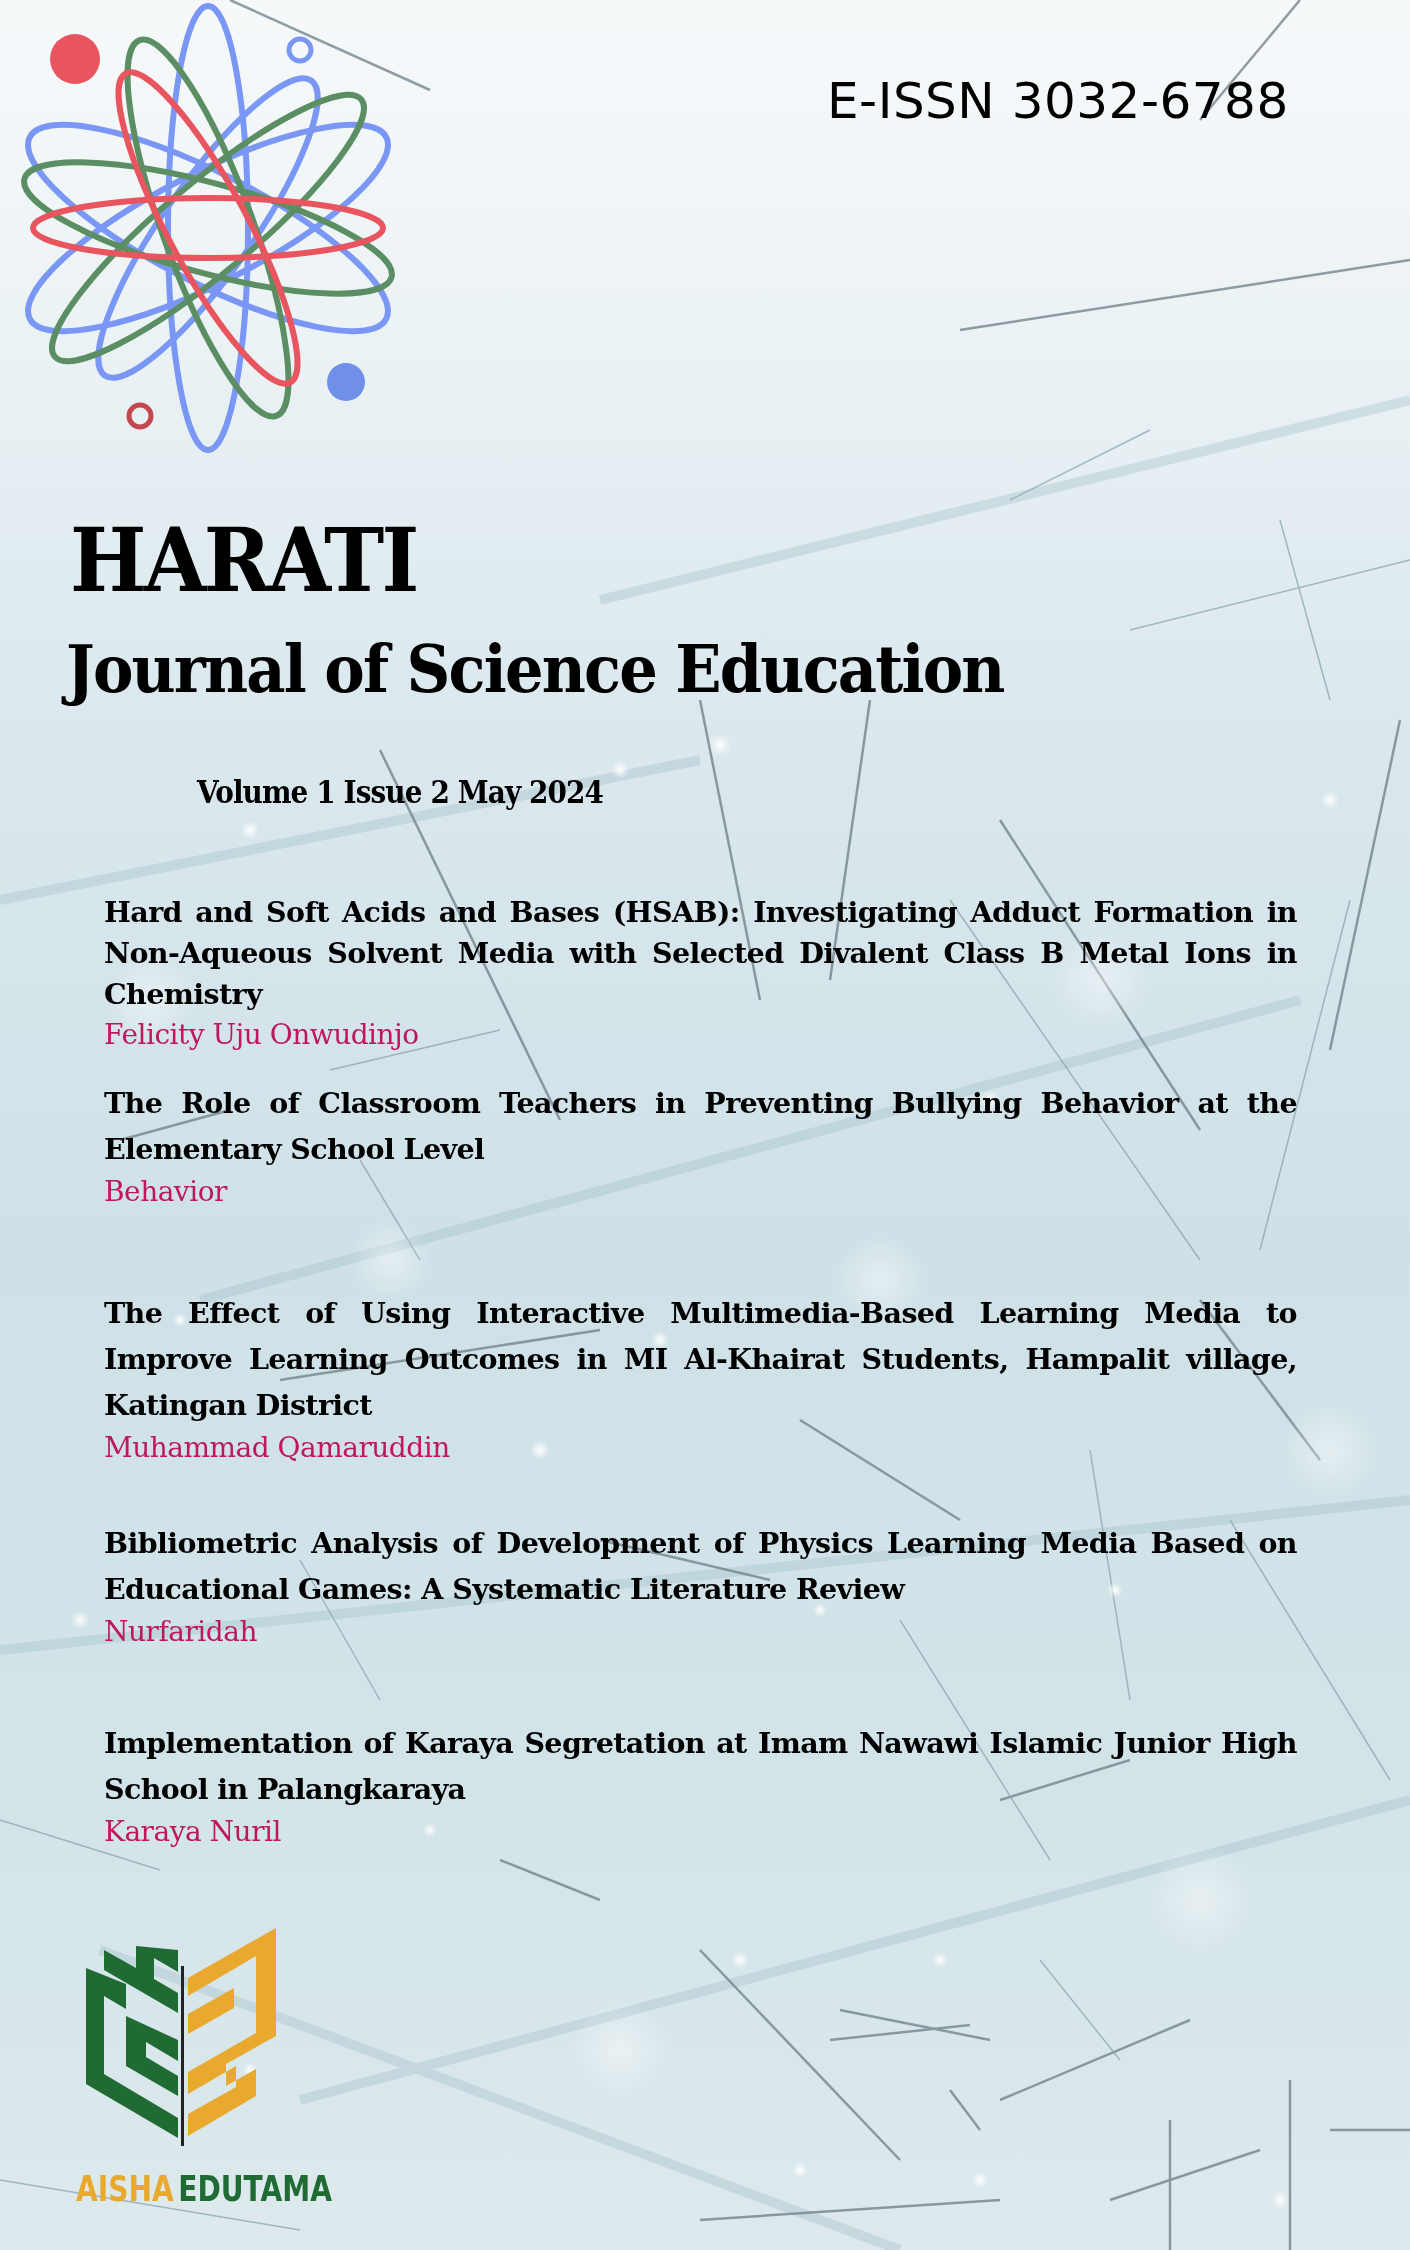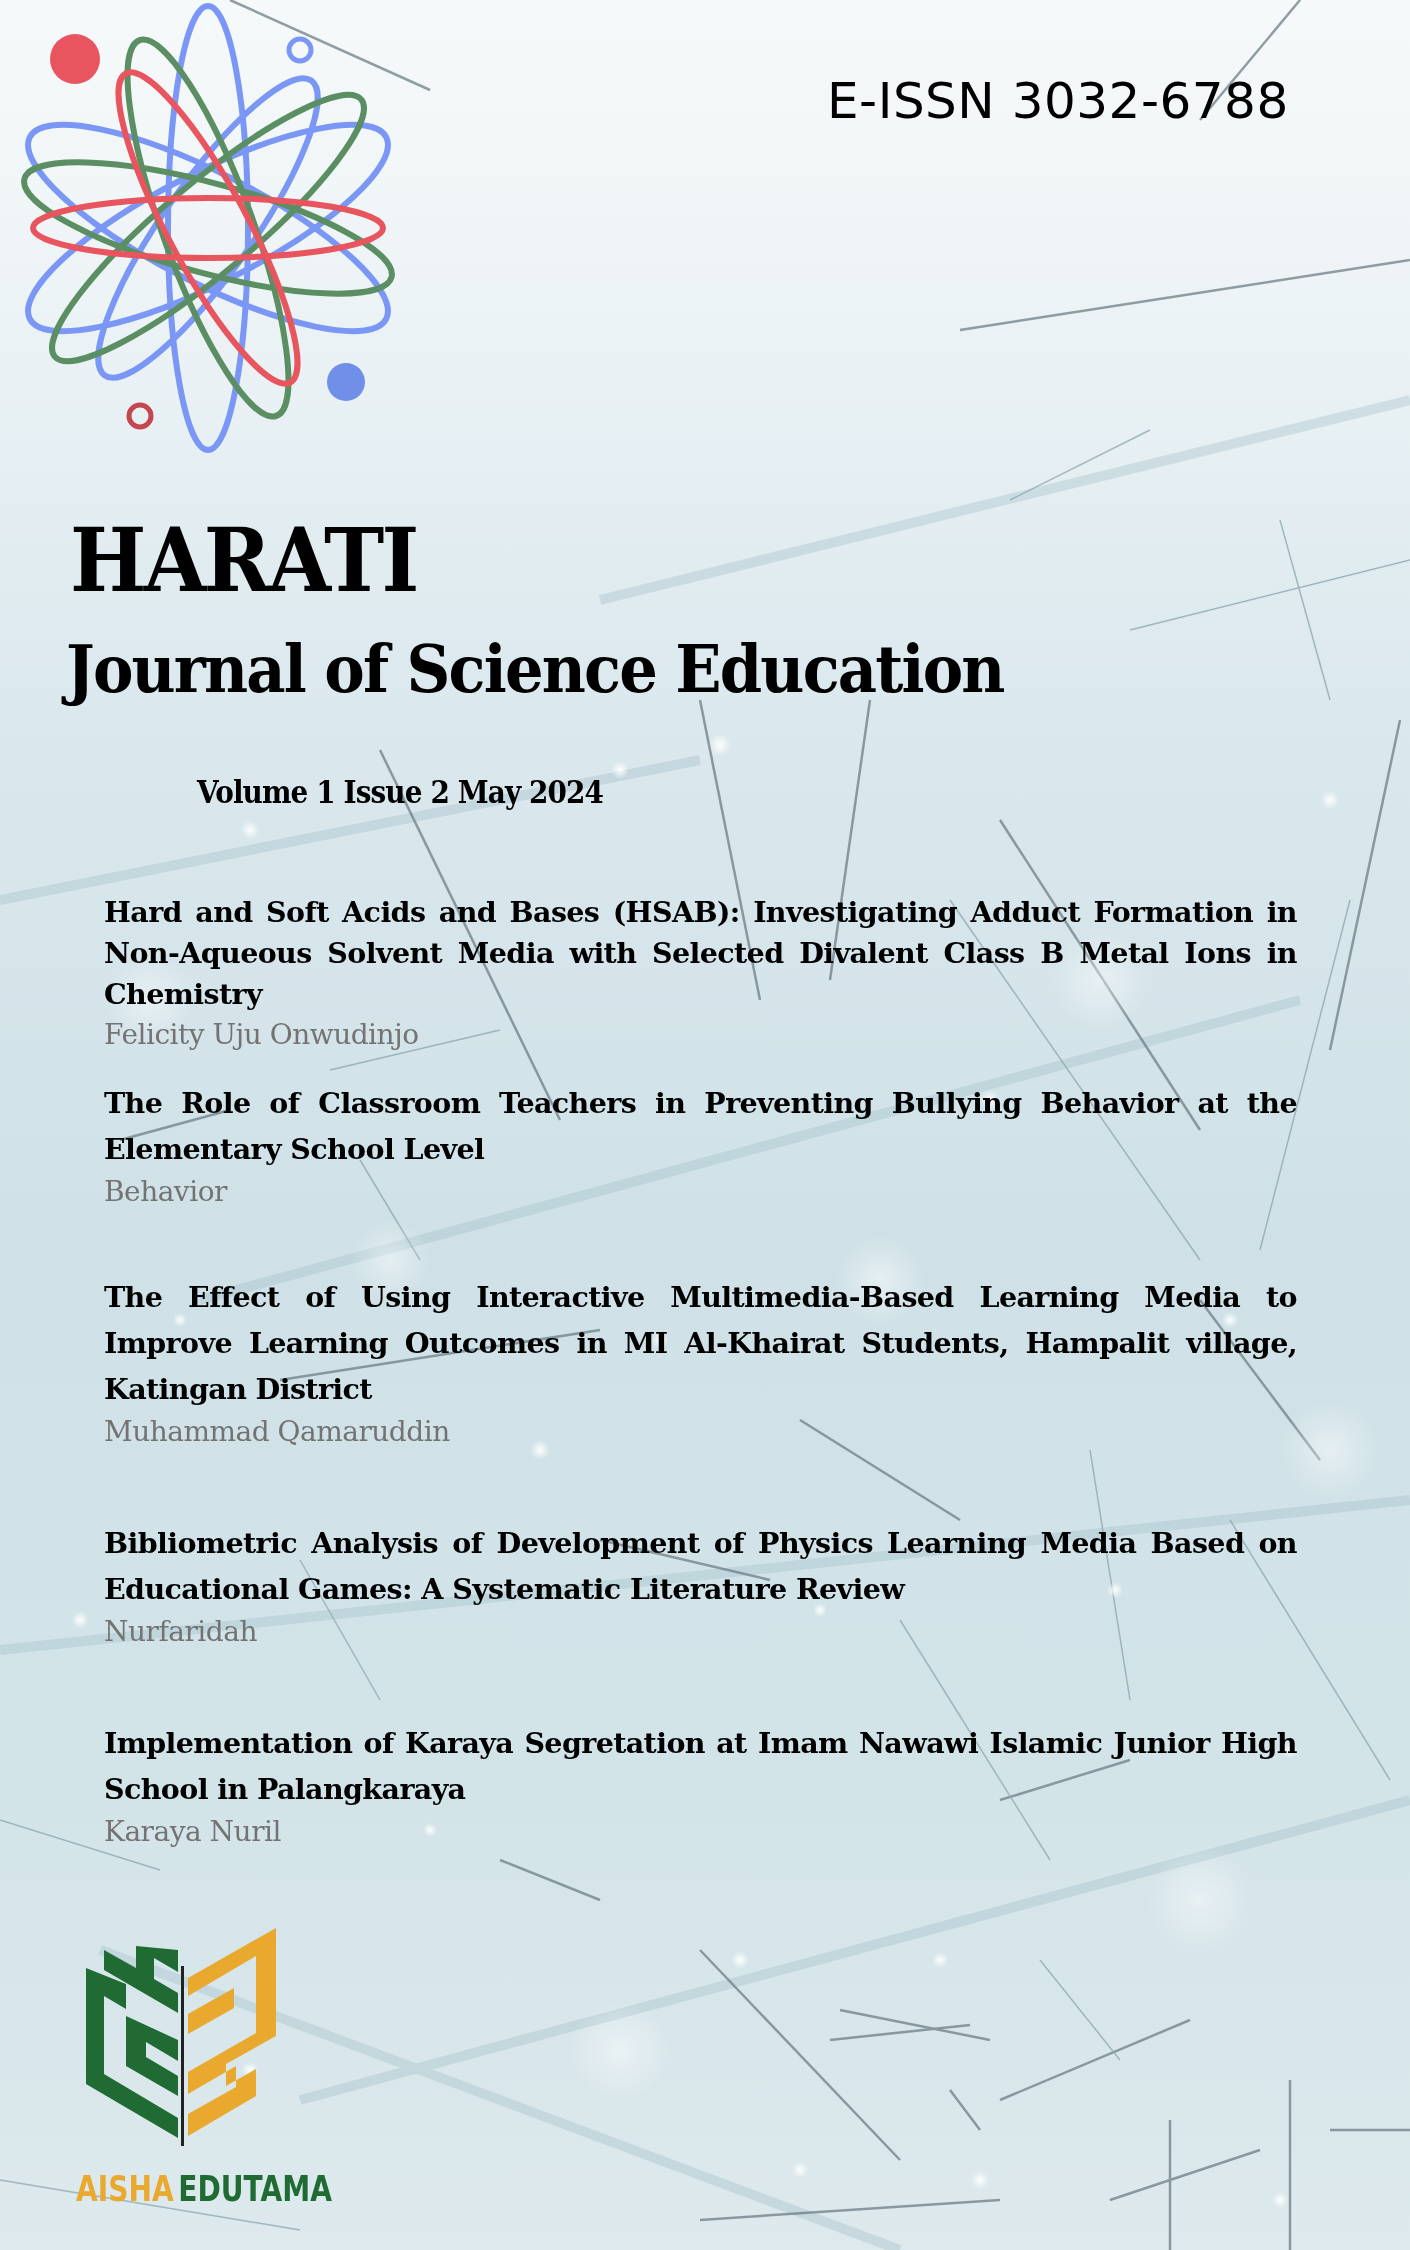--- a/index.html
+++ b/index.html
@@ -17,26 +17,26 @@
   .subtitle { left:66px; top:630px; font-family:"DejaVu Serif", serif; font-weight:bold; font-size:66px; letter-spacing:-2px; white-space:nowrap; transform:scaleX(0.92); transform-origin:left; }
   .volume { left:197px; top:774px; font-family:"DejaVu Serif", serif; font-weight:bold; font-size:31px; letter-spacing:-1px; white-space:nowrap; transform:scaleX(0.9); transform-origin:left; }
   .articles { left:92px; top:880px; width:1193px; }
   .article { margin:12px; }
   .art-title {
     font-family:"DejaVu Serif", serif; font-weight:bold; font-size:28.5px; line-height:46px;
     text-align:justify; letter-spacing:-0.6px; margin:0;
   }
   .art-author {
     font-family:"DejaVu Serif", serif; font-weight:400; font-size:28px; line-height:40px;
-    letter-spacing:-0.5px; margin:0; color:#737373;
+    letter-spacing:-0.5px; margin:0; color:#be185d;
   }
   .a1 { position:absolute; top:0px; width:1193px; }
   .a1 .art-title { line-height:41px; }
   .a2 { position:absolute; top:188px; width:1193px; }
-  .a3 { position:absolute; top:382px; width:1193px; }
+  .a3 { position:absolute; top:398px; width:1193px; }
   .a4 { position:absolute; top:628px; width:1193px; }
   .a5 { position:absolute; top:828px; width:1193px; }
   .logo { left:76px; top:1906px; width:260px; height:320px; }
   .logo-text { position:absolute; left:0; top:262px; font-family:"DejaVu Sans", sans-serif; font-weight:bold; font-size:36px; letter-spacing:0px; white-space:nowrap; transform:scaleX(0.78); transform-origin:left; }
   .logo-text .aisha { color:#e8a92e; }
   .logo-text .edutama { color:#1f6b33; margin-left:6px; }
 </style>
 </head>
 <body>
 

